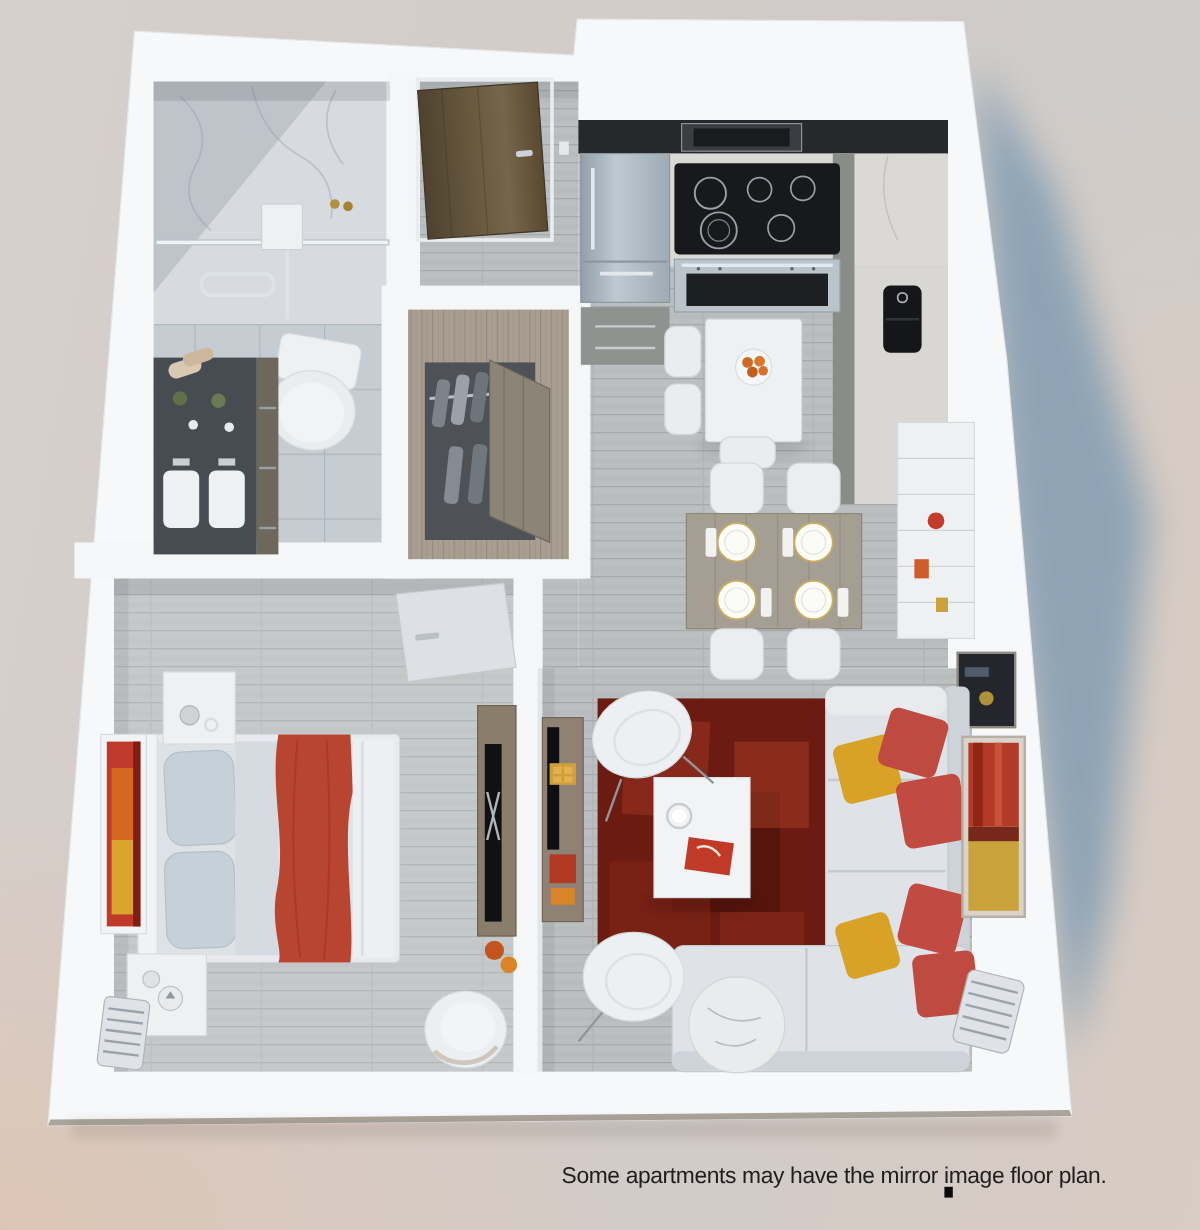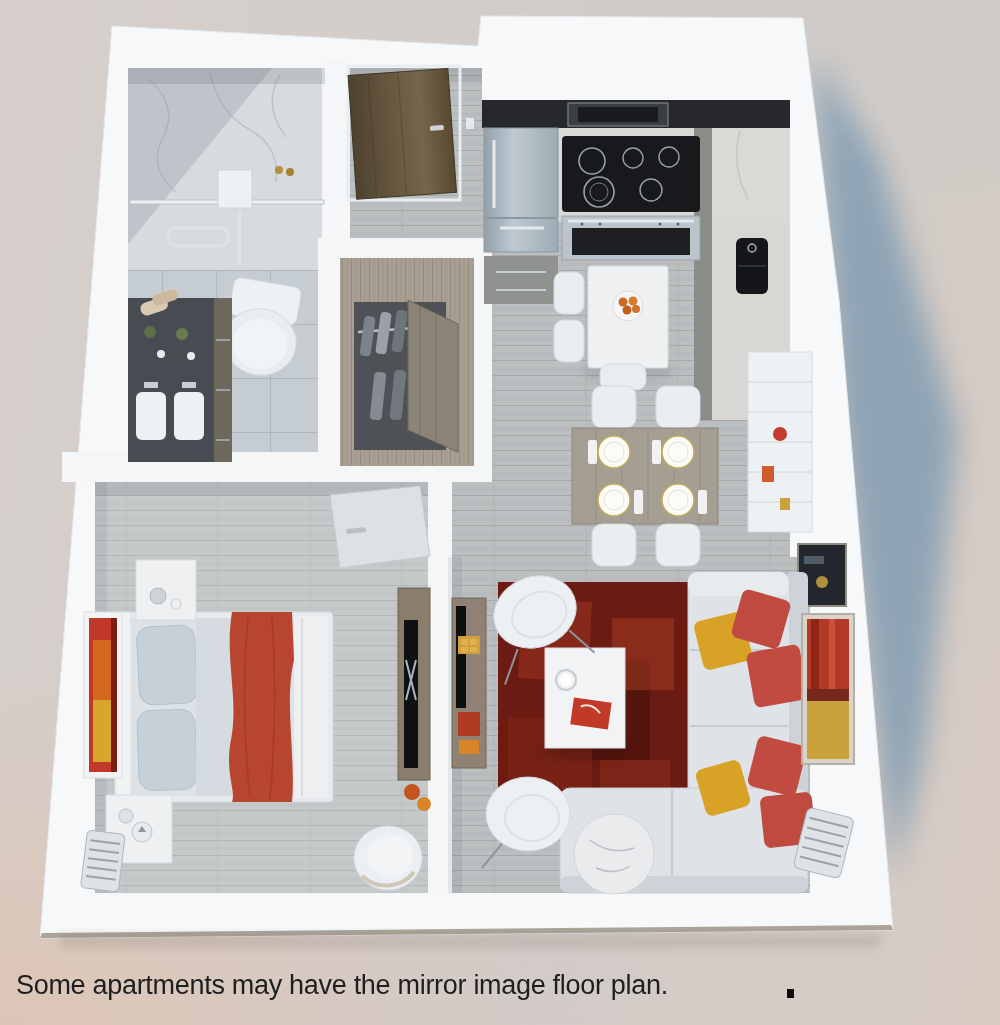--- a/index.html
+++ b/index.html
@@ -4,22 +4,22 @@
 <style>
   html,body{margin:0;padding:0;}
   body{width:1000px;height:1025px;overflow:hidden;font-family:"Liberation Sans",sans-serif;}
   .scene{position:relative;width:1000px;height:1025px;
     background:
       radial-gradient(900px 600px at 0% 100%, rgba(228,190,165,.55), rgba(228,190,165,0) 60%),
       radial-gradient(700px 500px at 100% 0%, rgba(205,203,202,.9), rgba(205,203,202,0) 70%),
       linear-gradient(100deg,#d6cfcb 0%,#d3cdca 40%,#d2cbc7 62%,#d8ccc3 100%);
   }
   .scene svg{position:absolute;left:0;top:0;}
-  .caption{position:absolute;left:16px;right:78px;top:970px;text-align:left;
-    font-size:27px;letter-spacing:-.3px;color:#1e1e1e;}
+  .caption{position:absolute;left:4px;right:78px;top:970px;text-align:right;
+    font-size:19px;letter-spacing:-.3px;color:#1e1e1e;}
   .dot{position:absolute;left:787px;top:989px;width:7px;height:9px;background:#0b0b0b;}
 </style>
 </head>
 <body>
 
 <div class="scene">
 <svg width="1000" height="1025" viewBox="0 0 1000 1025">
   <defs>
     <filter id="soft" x="-30%" y="-30%" width="160%" height="160%">
           <feGaussianBlur stdDeviation="15"></feGaussianBlur>

